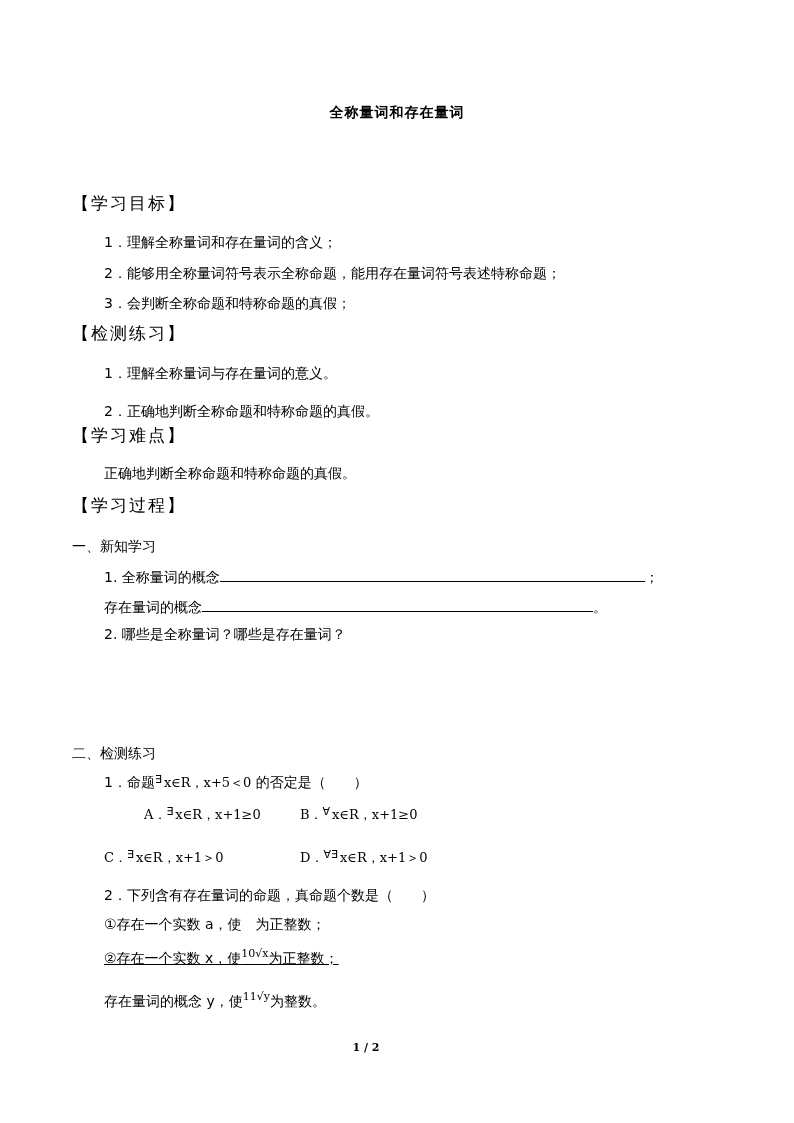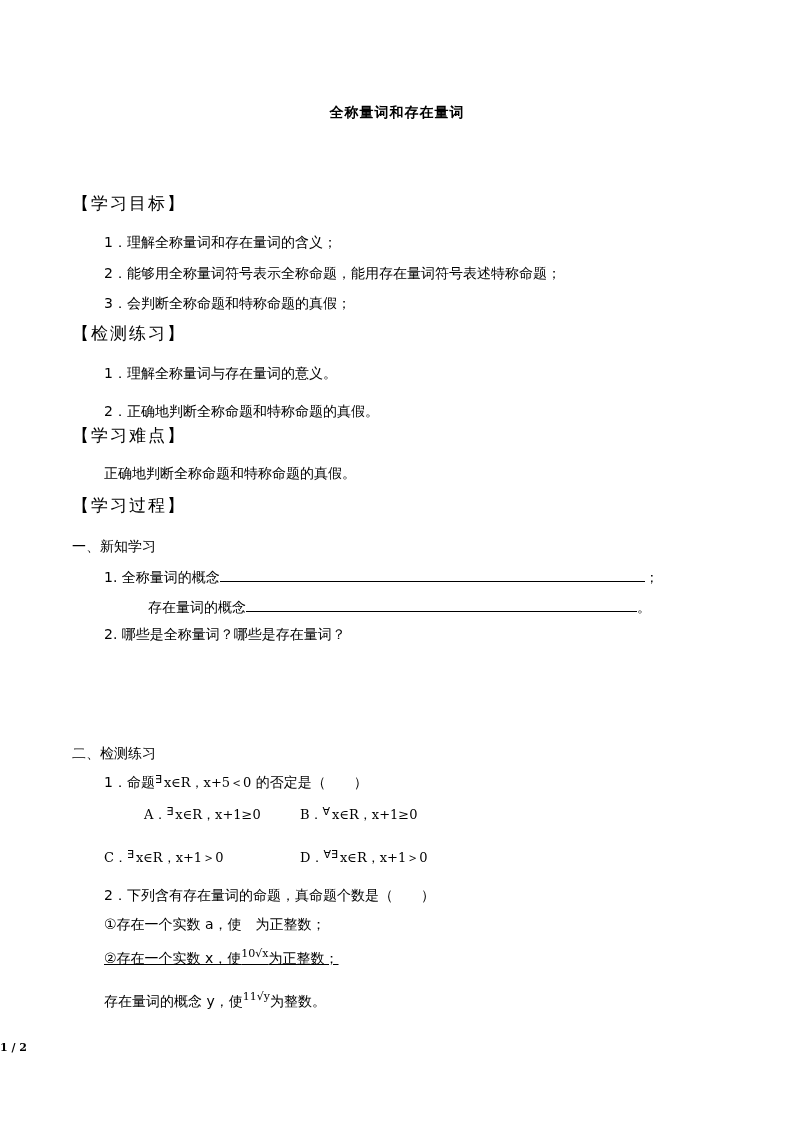--- a/index.html
+++ b/index.html
@@ -50,21 +50,21 @@
       top: -6px;
     }
     .blank {
       display: inline-block;
       border-bottom: 1px solid #000;
       height: 14px;
       vertical-align: baseline;
     }
     .page-num {
       left: 0; width: 732px; top: 1041px;
-      text-align: left;
+      text-align: center;
       font-family: "DejaVu Serif", serif;
       font-weight: bold;
       font-size: 11px;
     }
   </style>
 </head>
 <body>
 
 <div class="abs title">全称量词和存在量词</div>
 
@@ -79,21 +79,21 @@
 
 <div class="abs section-head" style="left:72px; top:424px;">【学习难点】</div>
 <div class="abs body-text" style="left:104px; top:464px;">正确地判断全称命题和特称命题的真假。</div>
 
 <div class="abs section-head" style="left:72px; top:494px;">【学习过程】</div>
 
 <div class="abs body-text" style="left:72px; top:537px;">一、新知学习</div>
 <div class="abs body-text" style="left:104px; top:567px;">
   <span>1. 全称量词的概念</span><span class="blank" style="width:425px;"></span><span>；</span>
 </div>
-<div class="abs body-text" style="left:104px; top:597px;margin-left:44px;">
+<div class="abs body-text" style="left:104px; top:597px;">
   <span>存在量词的概念</span><span class="blank" style="width:391px;"></span><span>。</span>
 </div>
 <div class="abs body-text" style="left:104px; top:625px;">2. 哪些是全称量词？哪些是存在量词？</div>
 
 <div class="abs body-text" style="left:72px; top:744px;">二、检测练习</div>
 
 <div class="abs body-text" style="left:104px; top:773px;">
   <span>1．命题</span><span class="quant">∃</span><span class="math">x∈R，x+5＜0</span><span> 的否定是（　　）</span>
 </div>
 

